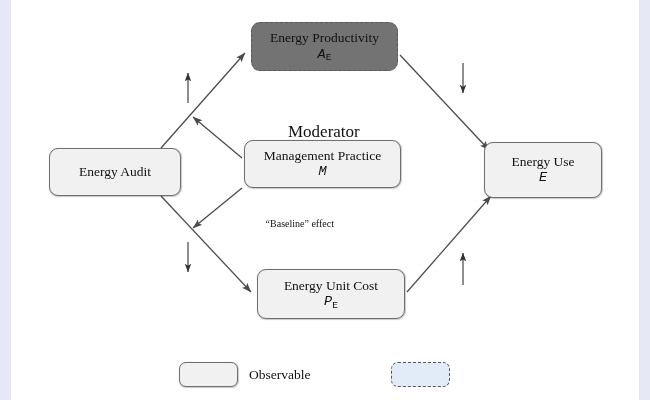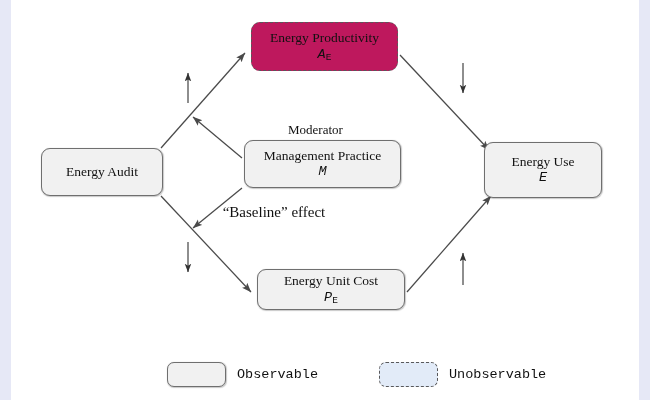--- a/index.html
+++ b/index.html
@@ -49,65 +49,65 @@
     text-align: center;
     color: #111111;
     font-size: 13.5px;
   }
   .node.observable {
     background: #f1f1f1;
     border: 1.3px solid #6f6f6f;
     box-shadow: 0.6px 0.8px 1.1px rgba(0,0,0,0.22);
   }
   .node.unobservable {
-    background: #be185d;
+    background: #737373;
     border: 1.6px dashed #58585a;
     text-align: center;
   }
   .node .sym {
     font-style: italic;
     font-size: 13.5px;
     font-family: Liberation Mono, monospace;
   }
   .node .sym sub {
     font-style: normal;
     font-size: 9.5px;
     vertical-align: baseline;
     position: relative;
     top: 2.5px;
   }
 
-  #n-audit      { left: 30px;  top: 148px; width: 122px; height: 48px; }
+  #n-audit      { left: 38px;  top: 148px; width: 132px; height: 48px; }
   #n-prod       { left: 240px; top: 22px;  width: 147px; height: 49px; }
   #n-mgmt       { left: 233px; top: 140px; width: 157px; height: 48px; }
-  #n-cost       { left: 246px; top: 269px; width: 148px; height: 41px; }
+  #n-cost       { left: 246px; top: 269px; width: 148px; height: 50px; }
   #n-use        { left: 473px; top: 142px; width: 118px; height: 56px; }
 
   .plain-label {
     position: absolute;
     color: #111111;
-    font-size: 13px;
+    font-size: 17px;
     white-space: nowrap;
   }
   #lbl-moderator { left: 277px; top: 122px; }
 
   #lbl-baseline {
     position: absolute;
-    left: 203px; top: 203px;
+    left: 203px; top: 218px;
     width: 120px;
-    text-align: center;
-    font-size: 15px;
+    text-align: right;
+    font-size: 10px;
     color: #111111;
     line-height: 1.28;
   }
 
   #legend {
     position: absolute;
-    left: 0; top: 358px;
-    width: 526px; height: 40px; font-family: Liberation Mono, monospace;
+    left: 12px; top: 358px;
+    width: 526px; height: 40px;
   }
   .legend-item {
     position: absolute;
     display: flex;
     align-items: center;
     gap: 11px;
   }
   #leg-obs   { left: 156px; top: 4px; }
   #leg-unobs { left: 368px; top: 4px; }
   .swatch {
@@ -201,18 +201,17 @@
       <div class="sym"><span>E</span><sub></sub></div>
     </div>
 
     <div id="legend">
       <div class="legend-item" id="leg-obs">
         <div class="swatch observable"></div>
         <div class="legend-text">Observable</div>
       </div>
       <div class="legend-item" id="leg-unobs">
         <div class="swatch unobservable"></div>
-        <div class="legend-text">Unobservable</div>
       </div>
     </div>
 
   </div>
 </div>
 
 </body></html>

